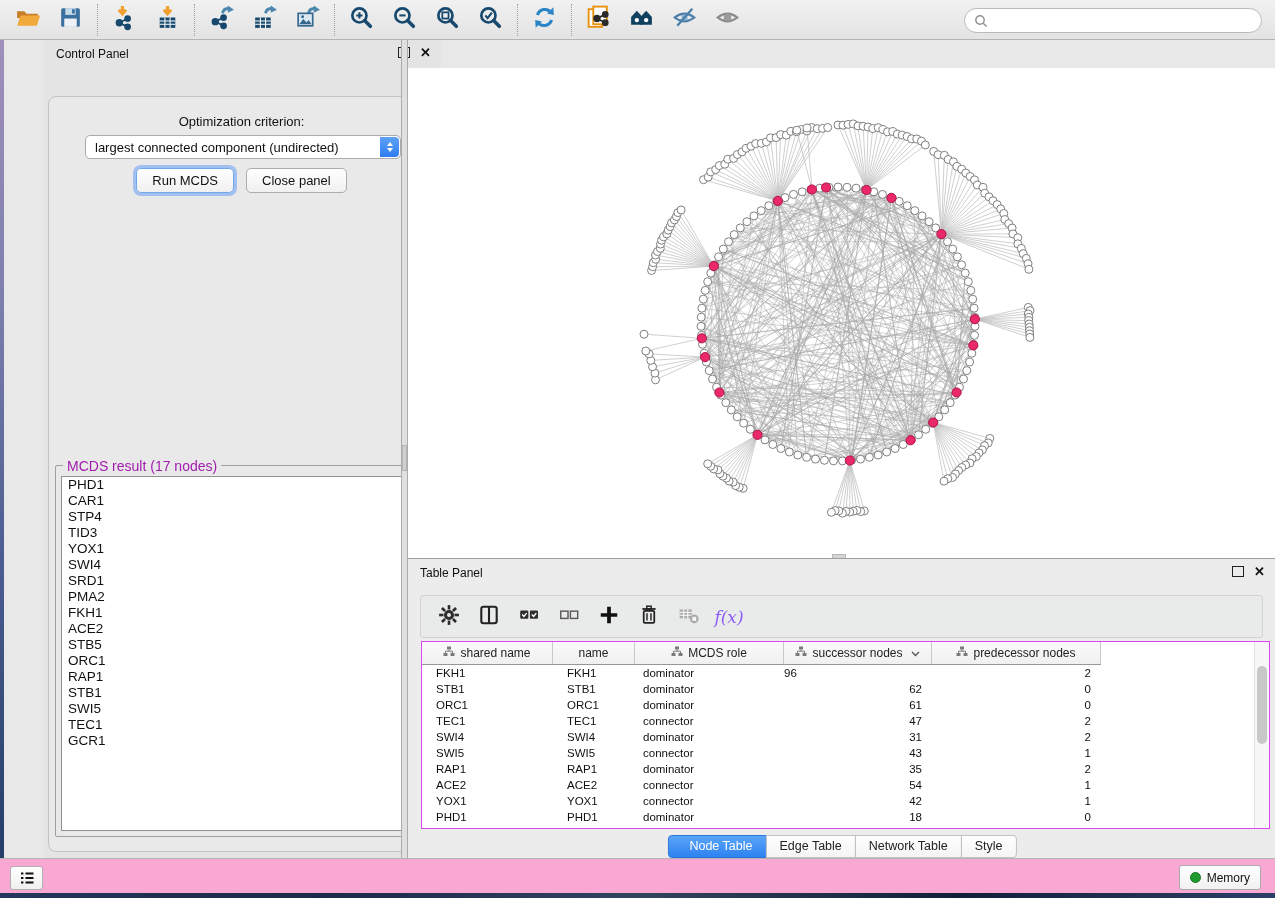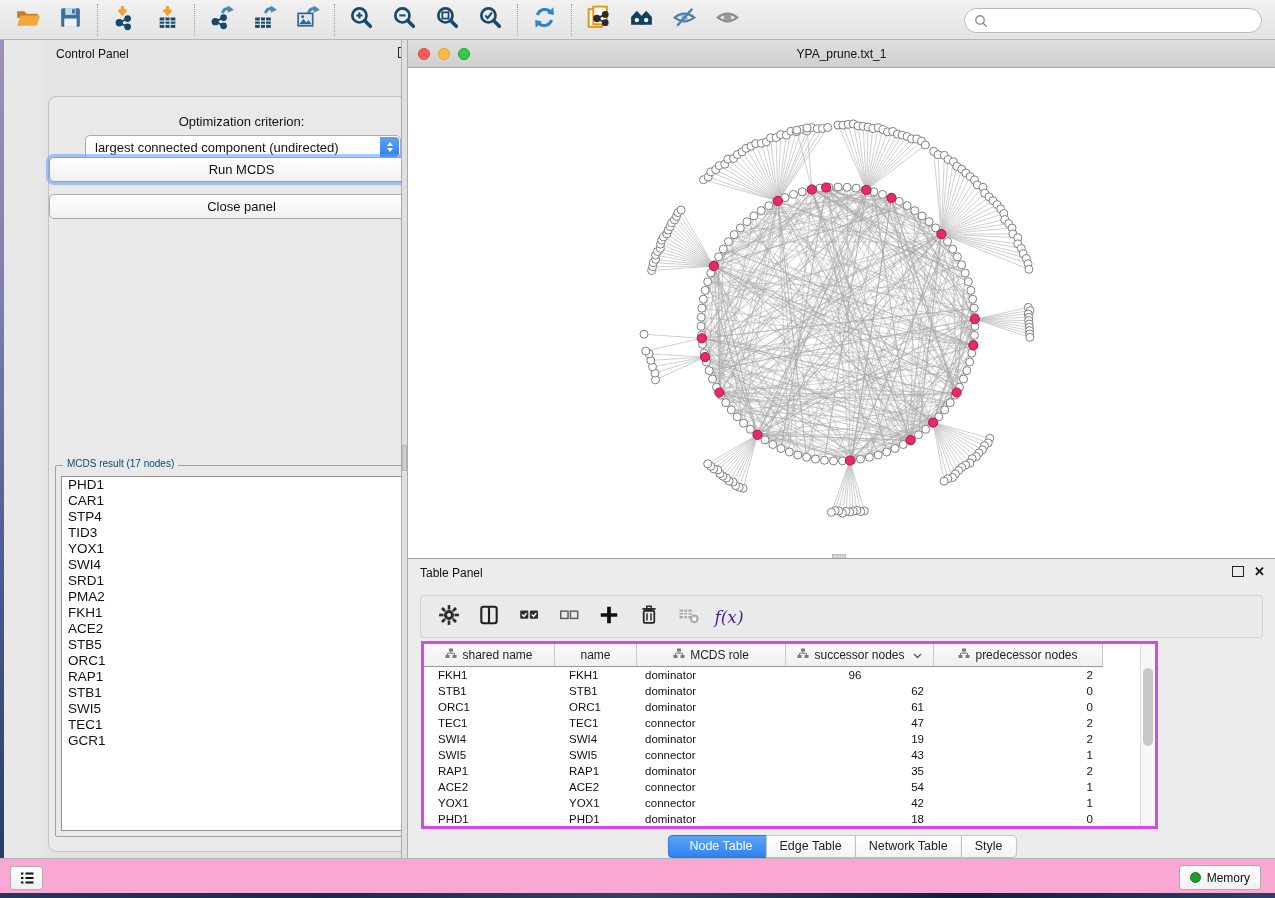--- a/index.html
+++ b/index.html
@@ -22,46 +22,46 @@
   .control-panel{position:absolute;left:4px;top:40px;width:397px;height:818px;background:#e4e4e4;margin-left:40px;}
   .cp-tabbar{position:absolute;top:32px;left:0;width:100%;display:flex;justify-content:center;}
   .cp-tab{font-size:13px;color:#222;background:linear-gradient(#ffffff,#f2f2f2);border:1px solid #b2b2b2;border-bottom:none;padding:4px 13px 5px;border-radius:5px 5px 0 0;margin-right:-1px;position:relative;}
   .cp-tab.active{background:linear-gradient(#66acf8,#2e82f2);color:#fff;border-color:#2d74d8;z-index:2;}
   .cp-content{position:absolute;top:56px;left:4px;width:387px;height:756px;background:#e9e9e9;border:1px solid #c3c3c3;border-radius:8px;box-sizing:border-box;}
   .opt-label{margin-top:17px;text-align:center;font-size:13px;color:#111;}
   .mac-select{position:absolute;left:36px;top:38px;width:316px;height:24px;background:#fff;border:1px solid #ababab;border-radius:5px;box-sizing:border-box;display:flex;align-items:center;font-size:13px;color:#111;padding-left:9px;}
   .sel-stepper{position:absolute;right:1px;top:1px;bottom:1px;width:19px;border-radius:0 4px 4px 0;background:linear-gradient(#5ea3f8,#2f7cf0);display:flex;flex-direction:column;align-items:center;justify-content:center;gap:2px;}
   .tri-up{width:0;height:0;border-left:3.5px solid transparent;border-right:3.5px solid transparent;border-bottom:4.5px solid #fff;}
   .tri-dn{width:0;height:0;border-left:3.5px solid transparent;border-right:3.5px solid transparent;border-top:4.5px solid #fff;}
-  .btn-row{position:absolute;top:60px;left:0;width:100%;display:flex;justify-content:center;gap:12px;flex-direction:column;}
+  .btn-row{position:absolute;top:71px;left:0;width:100%;display:flex;justify-content:center;gap:12px;}
   .mac-btn{background:linear-gradient(#ffffff,#f0f0f0);border:1px solid #adadad;border-radius:5px;font-size:13px;color:#111;padding:4px 15px;font-family:"Liberation Sans",sans-serif;}
   .mac-btn.focus{box-shadow:0 0 0 3px rgba(98,158,245,.55);border-color:#73a7ea;}
   .mcds-fieldset{position:absolute;left:6px;top:368px;width:370px;height:372px;border:1px solid #9f9f9f;border-radius:2px;background:#e9e9e9;box-sizing:border-box;}
-  .mcds-legend{position:absolute;top:-8px;left:7px;background:#e9e9e9;font-size:10px;color:#0c4a6e;padding:0 4px;}
+  .mcds-legend{position:absolute;top:-8px;left:7px;background:#e9e9e9;font-size:14px;color:#a21caf;padding:0 4px;}
   .mcds-list{position:absolute;left:5px;top:10px;right:5px;bottom:5px;background:#fff;border:1px solid #919191;overflow:hidden;}
   .mcds-item{font-size:13.5px;color:#111;line-height:16px;padding-left:6px;}
   .mcds-scroll{position:absolute;right:0;top:0;bottom:0;width:13px;background:#f4f4f4;border-left:1px solid #ddd;}
   .mcds-thumb{position:absolute;top:2px;left:1.5px;width:9px;height:42px;background:#cfcfcf;border-radius:5px;}
   
   .v-splitter{position:absolute;left:401px;top:40px;width:7px;height:818px;background:#e0e0e0;border-left:1px solid #ababab;border-right:1px solid #ababab;box-sizing:border-box;}
   .v-grip{position:absolute;left:0;top:405px;width:5px;height:26px;background:#cfcfcf;border:1px solid #b5b5b5;box-sizing:border-box;}
   
   .network-window{position:absolute;left:408px;top:40px;width:867px;height:518px;}
   .net-titlebar{position:absolute;left:0;top:0;width:100%;height:28px;background:linear-gradient(#dfdfdf,#cfcfcf);border-bottom:1px solid #a8a8a8;box-sizing:border-box;}
   .net-title{position:absolute;width:100%;text-align:center;top:7px;font-size:12px;color:#111;}
   .lights{position:absolute;left:10px;top:8px;display:flex;gap:8px;}
   .light{width:12px;height:12px;border-radius:50%;}
   .net-canvas{position:absolute;left:0;top:28px;width:867px;height:490px;background:#fff;}
   .h-grip{position:absolute;left:424px;bottom:-3px;width:14px;height:7px;background:#d5d5d5;border:1px solid #b8b8b8;box-sizing:border-box;}
   
   .table-panel{position:absolute;left:408px;top:558px;width:867px;height:300px;background:#ececec;border-top:1px solid #9e9e9e;box-sizing:border-box;}
   .tp-toolbar{position:absolute;left:12px;top:36px;right:12px;height:43px;background:#e9eaea;border:1px solid #d2d2d2;border-radius:3px;display:flex;align-items:center;padding-left:10px;box-sizing:border-box;gap:4px;}
   .tp-tool{width:36px;height:34px;display:flex;align-items:center;justify-content:center;}
-  .fx{font-family:"DejaVu Serif",serif;font-style:italic;font-size:17px;color:#4c1d95;}
-  .tbl-wrap{position:absolute;left:13px;top:82px;width:737px;height:188px;background:#fff;border:3px solid #d946ef;box-sizing:border-box;overflow:hidden;}
+  .fx{font-family:"DejaVu Serif",serif;font-style:italic;font-size:17px;color:#8b5cf6;}
+  .tbl-wrap{position:absolute;left:13px;top:82px;width:849px;height:188px;background:#fff;border:1px solid #d946ef;box-sizing:border-box;overflow:hidden;}
   .tbl-header{position:absolute;left:0;top:0;height:22px;display:flex;border-bottom:1px solid #979797;background:linear-gradient(#fafafa,#f0f0f0);}
   .th{display:flex;align-items:center;justify-content:center;gap:5px;font-size:12px;color:#222;border-right:1px solid #c9c9c9;box-sizing:border-box;height:22px;}
   .tbl-body{position:absolute;left:0;top:23px;right:14px;bottom:0;}
   .tr{display:flex;height:16px;align-items:center;}
   .td{font-size:11.5px;color:#111;box-sizing:border-box;white-space:nowrap;overflow:hidden;}
   .tbl-scroll{position:absolute;right:0;top:0;width:14px;bottom:0;background:#f7f7f7;border-left:1px solid #e0e0e0;}
   .tbl-thumb{position:absolute;left:2px;top:24px;width:10px;height:78px;background:#c8c8c8;border-radius:6px;}
   .tbl-tabs{position:absolute;left:50%;transform:translateX(-50%);top:276px;display:flex;}
   .tbl-tab{font-size:12.5px;color:#222;background:linear-gradient(#ffffff,#f4f4f4);border:1px solid #c2c2c2;padding:3px 13px 4px;margin-right:-1px;}
   .tbl-tab:first-child{border-radius:4px 0 0 4px;padding-left:21px;}
@@ -282,28 +282,20 @@
           </div>
       </div>
     </div>
   </div>
 
   <div class="v-splitter">
       <div class="v-grip"></div>
     </div>
 
   <div class="network-window">
-    <div class="net-titlebar">
-      <span class="lights">
-        <span class="light" style="background:#fc5b57;border:1px solid #e0443e;box-sizing:border-box;"></span>
-        <span class="light" style="background:#fdbc40;border:1px solid #e0a32e;box-sizing:border-box;"></span>
-        <span class="light" style="background:#33c748;border:1px solid #1fa834;box-sizing:border-box;"></span>
-      </span>
-      <span class="net-title">YPA_prune.txt_1</span>
-    </div>
     <div class="net-canvas">
       <svg id="net-svg" width="867" height="490">
           <g>
             <line x1="369.9" y1="132.9" x2="557.2" y2="205.1" stroke="#a8a8a8" stroke-width="0.8" opacity="0.65"></line>
             <line x1="369.9" y1="132.9" x2="299.7" y2="213.7" stroke="#a8a8a8" stroke-width="0.8" opacity="0.65"></line>
             <line x1="369.9" y1="132.9" x2="323.3" y2="341.9" stroke="#a8a8a8" stroke-width="0.8" opacity="0.65"></line>
             <line x1="369.9" y1="132.9" x2="495.2" y2="376.5" stroke="#a8a8a8" stroke-width="0.8" opacity="0.65"></line>
             <line x1="369.9" y1="132.9" x2="524.4" y2="355.2" stroke="#a8a8a8" stroke-width="0.8" opacity="0.65"></line>
             <line x1="369.9" y1="132.9" x2="407.5" y2="391.1" stroke="#a8a8a8" stroke-width="0.8" opacity="0.65"></line>
             <line x1="369.9" y1="132.9" x2="389.8" y2="387.0" stroke="#a8a8a8" stroke-width="0.8" opacity="0.65"></line>
@@ -1257,21 +1249,21 @@
                 <path d="M6 3.5 V5.2 M2.5 7 V5.2 H9.5 V7" stroke="#7a7a7a" fill="none" stroke-width="1"></path>
               </svg></span>
             <span>predecessor nodes</span>
           </div>
         </div>
       <div class="tbl-body" id="tbl-body">
           <div class="tr">
             <div class="td" style="width: 131px; text-align: left; padding: 0px 0px 0px 14px;">FKH1</div>
             <div class="td" style="width: 82px; text-align: left; padding: 0px 0px 0px 14px;">FKH1</div>
             <div class="td" style="width: 149px; text-align: left; padding: 0px 0px 0px 8px;">dominator</div>
-            <div class="td" style="width: 148px; text-align: center; padding: 0px 10px 0px 0px;">96</div>
+            <div class="td" style="width: 148px; text-align: left; padding: 0px 10px 0px 0px;">96</div>
             <div class="td" style="width: 169px; text-align: right; padding: 0px 10px 0px 0px;">2</div>
           </div>
           <div class="tr">
             <div class="td" style="width: 131px; text-align: left; padding: 0px 0px 0px 14px;">STB1</div>
             <div class="td" style="width: 82px; text-align: left; padding: 0px 0px 0px 14px;">STB1</div>
             <div class="td" style="width: 149px; text-align: left; padding: 0px 0px 0px 8px;">dominator</div>
             <div class="td" style="width: 148px; text-align: right; padding: 0px 10px 0px 0px;">62</div>
             <div class="td" style="width: 169px; text-align: right; padding: 0px 10px 0px 0px;">0</div>
           </div>
           <div class="tr">
@@ -1285,21 +1277,21 @@
             <div class="td" style="width: 131px; text-align: left; padding: 0px 0px 0px 14px;">TEC1</div>
             <div class="td" style="width: 82px; text-align: left; padding: 0px 0px 0px 14px;">TEC1</div>
             <div class="td" style="width: 149px; text-align: left; padding: 0px 0px 0px 8px;">connector</div>
             <div class="td" style="width: 148px; text-align: right; padding: 0px 10px 0px 0px;">47</div>
             <div class="td" style="width: 169px; text-align: right; padding: 0px 10px 0px 0px;">2</div>
           </div>
           <div class="tr">
             <div class="td" style="width: 131px; text-align: left; padding: 0px 0px 0px 14px;">SWI4</div>
             <div class="td" style="width: 82px; text-align: left; padding: 0px 0px 0px 14px;">SWI4</div>
             <div class="td" style="width: 149px; text-align: left; padding: 0px 0px 0px 8px;">dominator</div>
-            <div class="td" style="width: 148px; text-align: right; padding: 0px 10px 0px 0px;">19</div>
+            <div class="td" style="width: 148px; text-align: right; padding: 0px 10px 0px 0px;">31</div>
             <div class="td" style="width: 169px; text-align: right; padding: 0px 10px 0px 0px;">2</div>
           </div>
           <div class="tr">
             <div class="td" style="width: 131px; text-align: left; padding: 0px 0px 0px 14px;">SWI5</div>
             <div class="td" style="width: 82px; text-align: left; padding: 0px 0px 0px 14px;">SWI5</div>
             <div class="td" style="width: 149px; text-align: left; padding: 0px 0px 0px 8px;">connector</div>
             <div class="td" style="width: 148px; text-align: right; padding: 0px 10px 0px 0px;">43</div>
             <div class="td" style="width: 169px; text-align: right; padding: 0px 10px 0px 0px;">1</div>
           </div>
           <div class="tr">

